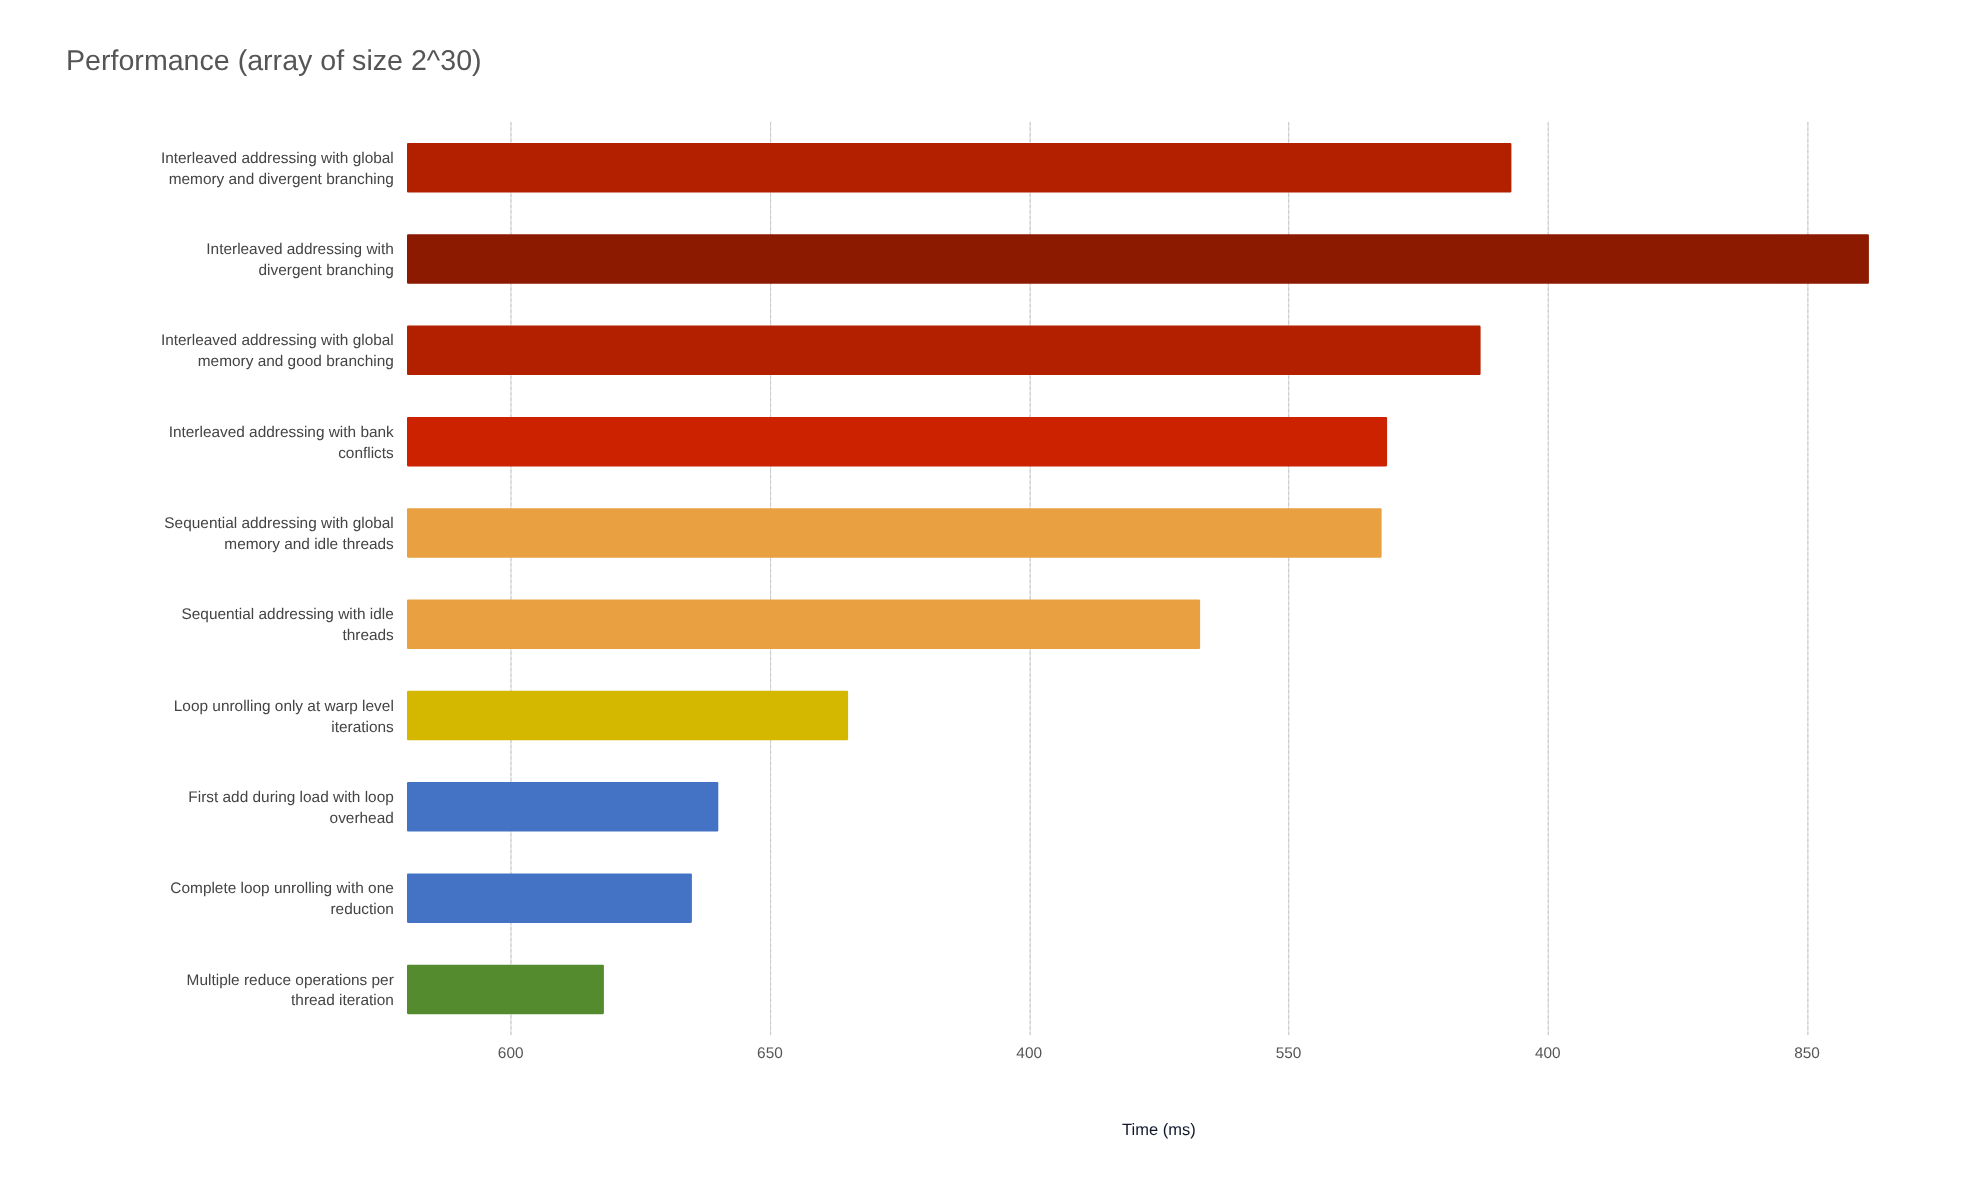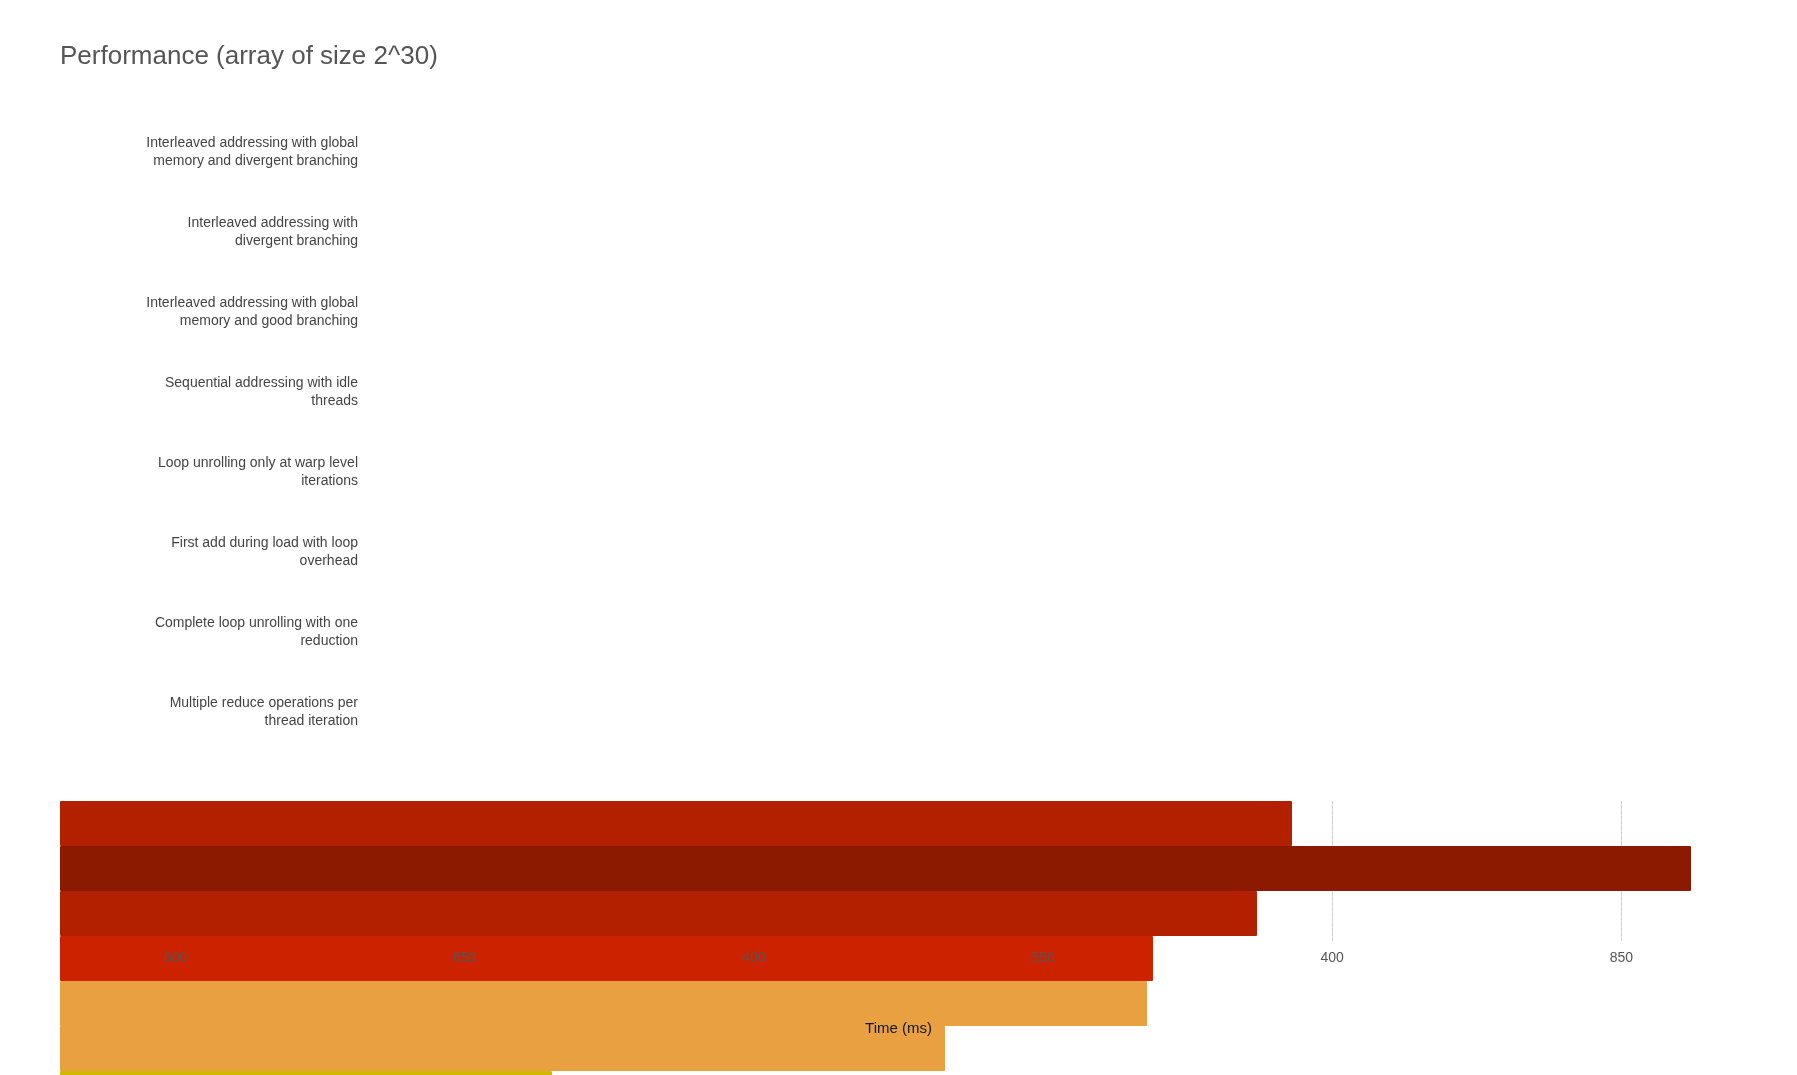--- a/index.html
+++ b/index.html
@@ -25,21 +25,21 @@
     }
     .chart-area {
       display: flex;
       flex-direction: column;
       position: relative;
       width: 100%;
       height: 880px;
     }
     .grid-and-bars {
       display: flex;
-      flex-direction: column;
+      flex-direction: row;
       width: 100%;
       height: 100%;
       position: relative;
     }
     .y-labels {
       width: 310px;
       flex-shrink: 0;
       display: flex;
       flex-direction: column;
       justify-content: space-around;
@@ -126,20 +126,22 @@
 <body>
 
 <div class="chart-container">
   <div class="chart-title">Performance (array of size 2^30)</div>
   <div class="chart-area">
     <div class="grid-and-bars">
       <div class="y-labels" id="y-labels-container">
           <div class="y-label">Interleaved addressing with global<br>memory and divergent branching</div>
           <div class="y-label">Interleaved addressing with<br>divergent branching</div>
           <div class="y-label">Interleaved addressing with global<br>memory and good branching</div>
+          <div class="y-label">Interleaved addressing with bank<br>conflicts</div>
+          <div class="y-label">Sequential addressing with global<br>memory and idle threads</div>
           <div class="y-label">Sequential addressing with idle<br>threads</div>
           <div class="y-label">Loop unrolling only at warp level<br>iterations</div>
           <div class="y-label">First add during load with loop<br>overhead</div>
           <div class="y-label">Complete loop unrolling with one<br>reduction</div>
           <div class="y-label">Multiple reduce operations per<br>thread iteration</div>
         </div>
       <div class="bars-area" id="bars-area-container">
         <div class="grid-lines" id="grid-lines-container">
             <div class="grid-line" style="left: 6.89655%;"></div>
             <div class="grid-line" style="left: 24.1379%;"></div>

